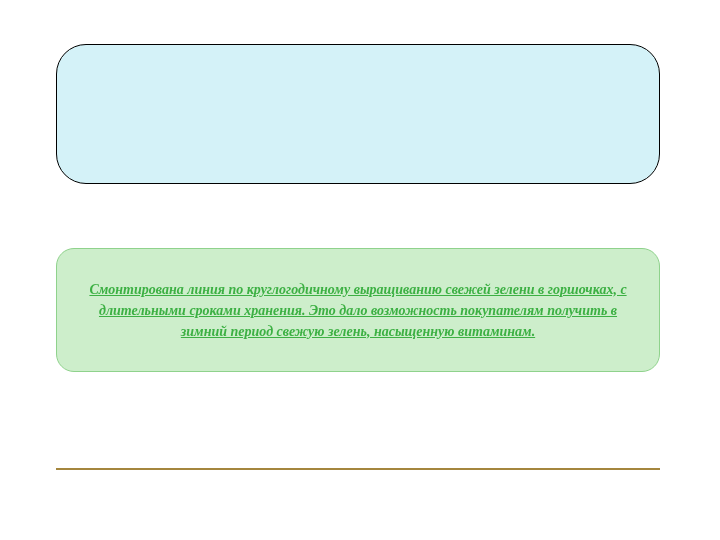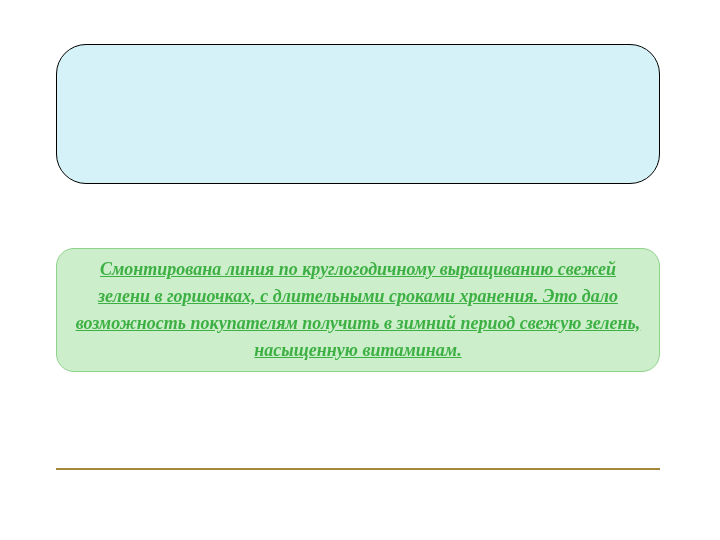--- a/index.html
+++ b/index.html
@@ -40,21 +40,21 @@
     display: flex;
     align-items: center;
     justify-content: center;
   }
   .box-bottom .text {
     font-style: italic;
     font-weight: bold;
     text-decoration: underline;
     color: #3cb043;
     text-align: center;
-    font-size: 18px;
+    font-size: 14px;
     line-height: 1.5;
   }
   .rule {
     position: absolute;
     left: 56px;
     top: 468px;
     width: 604px;
     height: 0;
     border-top: 2px solid #a4863d;
   }

